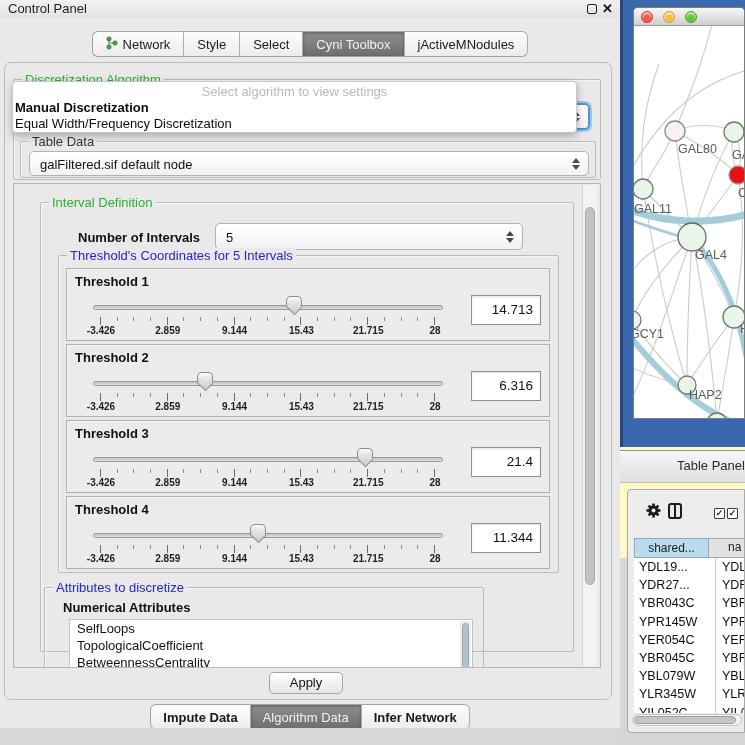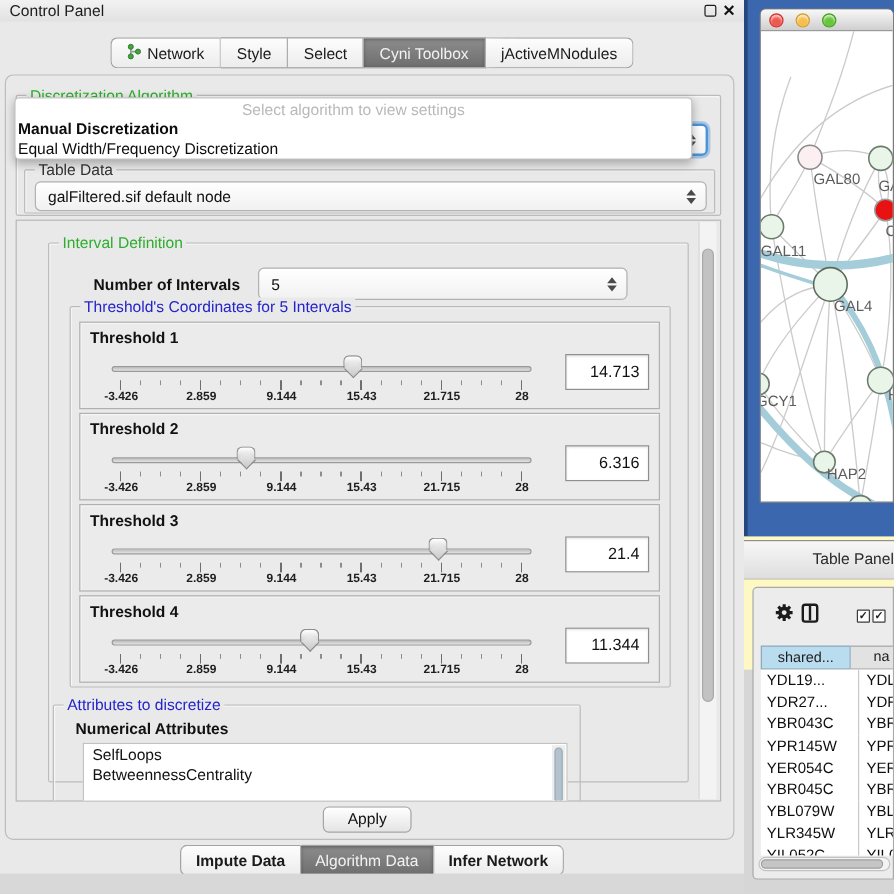--- a/index.html
+++ b/index.html
@@ -255,20 +255,21 @@
       </div>
 
       <div class="group" style="left:30px; top:403px; width:440px; height:96px;">
         <span class="gtitle blue">Attributes to discretize</span>
         <span class="bold-label" style="left:18px; top:12px;">Numerical Attributes</span>
         <div class="attr-list" id="attr-list">
           <div class="lsb">
               <div class="lthumb"></div>
             </div>
         <div class="attritem">SelfLoops</div>
+            <div class="attritem">TopologicalCoefficient</div>
             <div class="attritem">BetweennessCentrality</div>
           </div>
       </div>
 
       <div class="vsb">
         <div class="vthumb"></div>
       </div>
     </div>
 
     <div class="applybtn">Apply</div>

